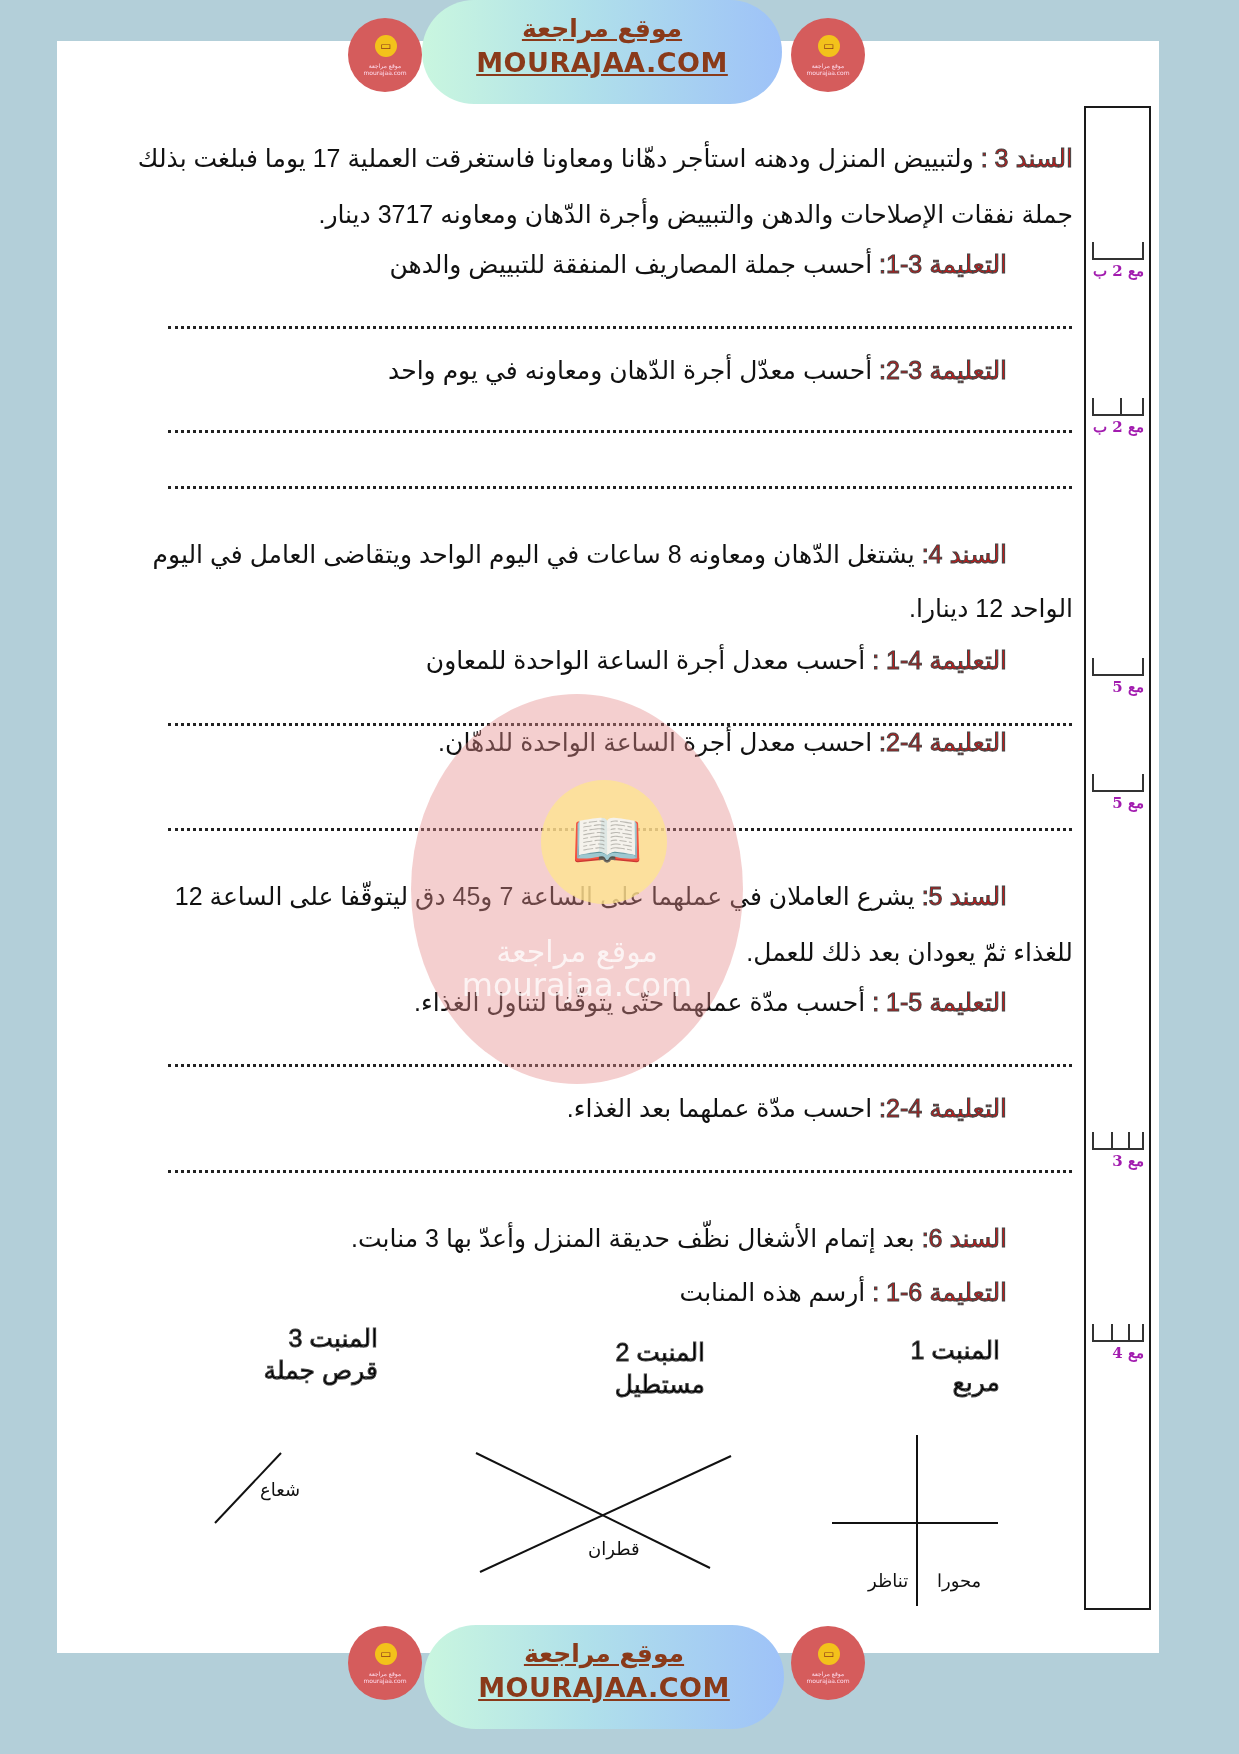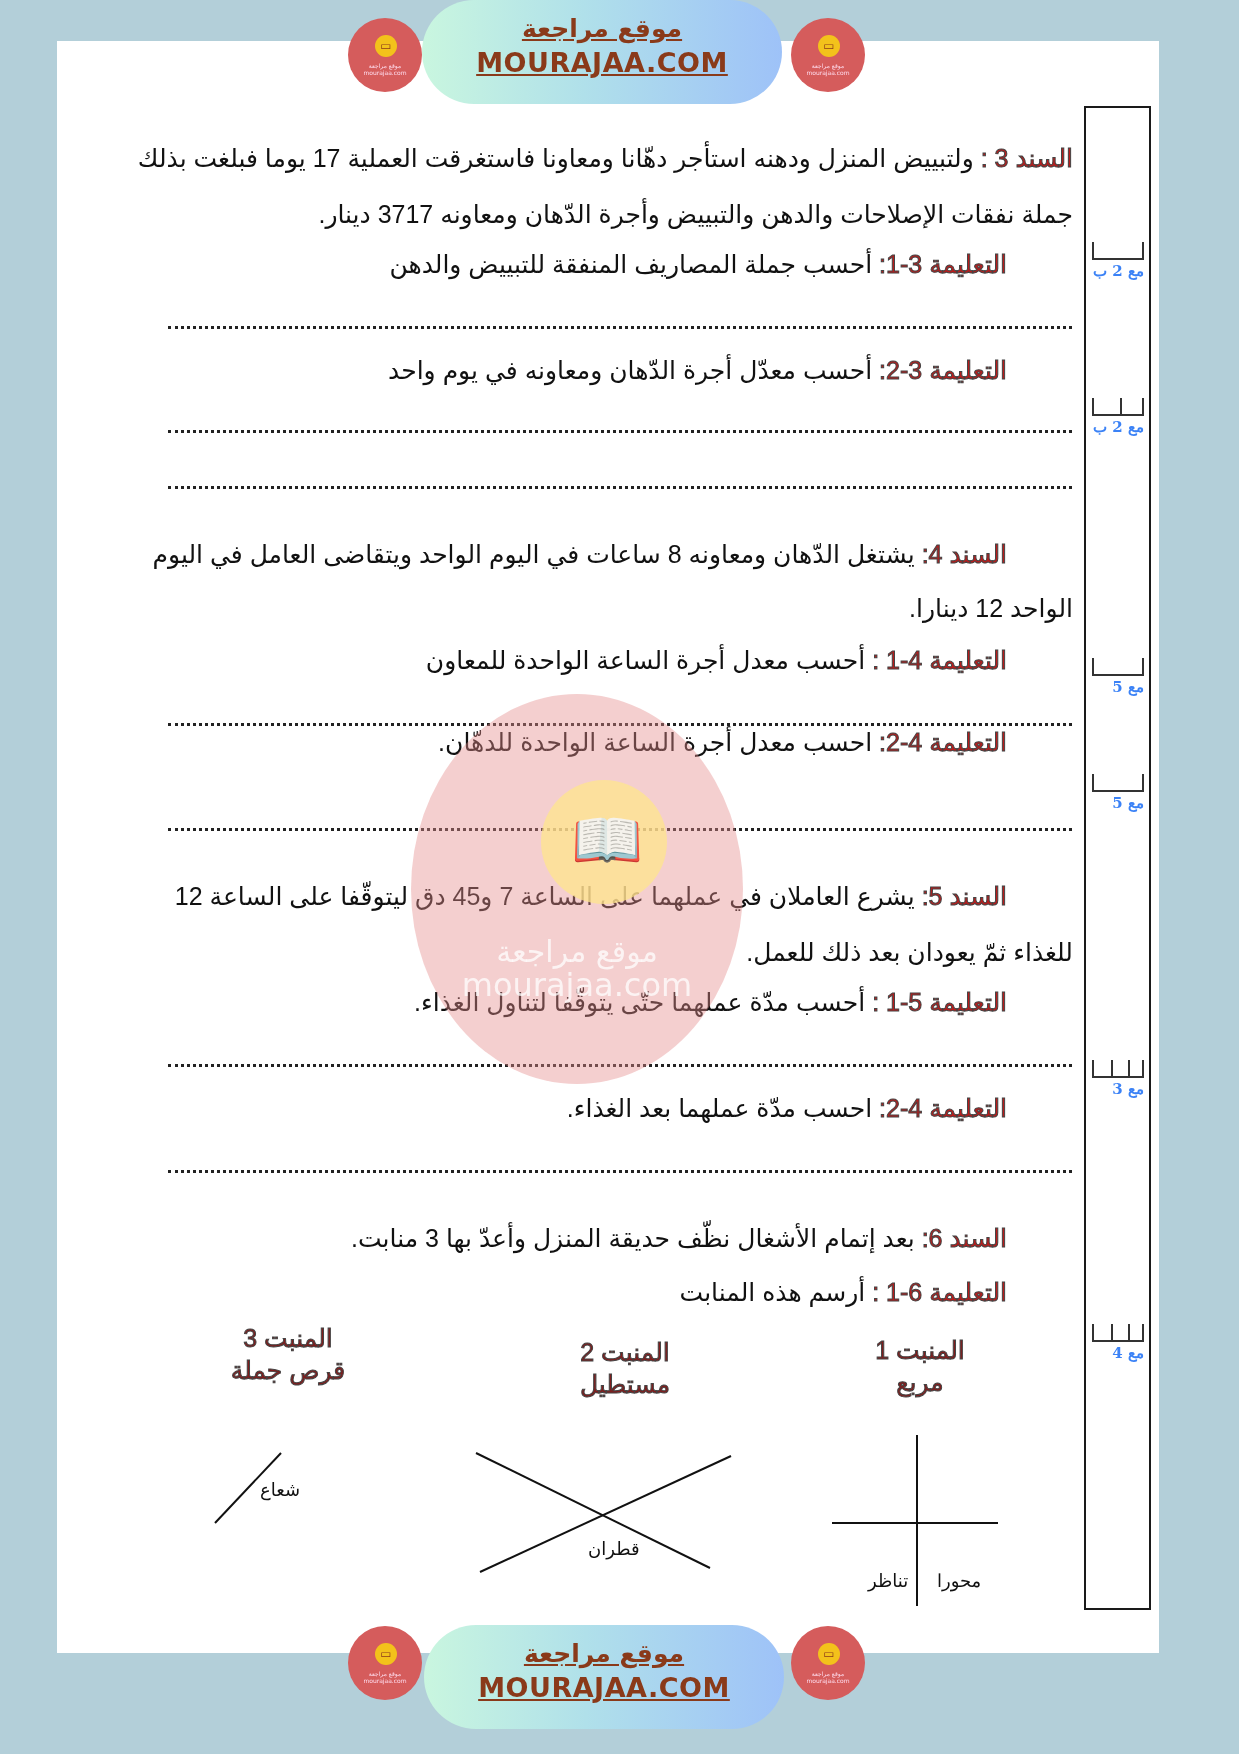--- a/index.html
+++ b/index.html
@@ -31,21 +31,21 @@
   .logo .tiny { position:absolute; left:6px; right:6px; top:44px; font-size:6px; color:#fde; line-height:7px; }
 
   
   .marks {
     position:absolute; left:1084px; top:106px; width:67px; height:1504px;
     border:2px solid #1a1a1a; box-sizing:border-box; background:#fff;
   }
   .mark { position:absolute; left:6px; width:52px; }
   .mark .ticks { position:relative; height:18px; border-left:2px solid #333; border-right:2px solid #333; border-bottom:2px solid #333; box-sizing:border-box; }
   .mark .ticks i { position:absolute; top:0; bottom:0; width:0; border-left:2px solid #333; }
-  .mark .lbl { font-family:"DejaVu Serif",serif; font-weight:bold; font-size:15px; direction:rtl; text-align:right; margin-top:2px; color:#3b82f6; white-space:nowrap; }
+  .mark .lbl { font-family:"DejaVu Serif",serif; font-weight:bold; font-size:15px; direction:rtl; text-align:right; margin-top:2px; color:#a21caf; white-space:nowrap; }
 
   
   .txt {
     position:absolute; direction:rtl; text-align:right; color:#111;
     font-family:"Liberation Sans","DejaVu Sans",sans-serif; font-size:25px; white-space:nowrap;
   }
   .hl { color:#b91c1c; -webkit-text-stroke:1px #444; font-weight:normal; }
   .dots {
     position:absolute; left:168px; width:904px; height:0;
     border-bottom:3px dotted #222;
@@ -56,21 +56,21 @@
     background:rgba(228,140,140,0.42); pointer-events:none;
   }
   .wm .sun {
     position:absolute; left:130px; top:86px; width:126px; height:124px; border-radius:50%;
     background:rgba(255,230,140,0.75);
   }
   .wm .bookicon { position:absolute; left:160px; top:112px; font-size:58px; color:rgba(255,250,235,0.9); }
   .wm .w1 { position:absolute; left:0; right:0; top:240px; text-align:center; font-size:30px; color:rgba(255,255,255,0.75); direction:rtl; }
   .wm .w2 { position:absolute; left:0; right:0; top:272px; text-align:center; font-size:32px; color:rgba(255,255,255,0.75); }
   .fig { position:absolute; font-family:"DejaVu Sans",sans-serif; font-size:18px; color:#111; direction:rtl; white-space:nowrap; }
-  .plotlbl { position:absolute; text-align:center; direction:rtl; font-family:"Liberation Sans","DejaVu Sans",sans-serif; font-size:25px; color:#7f1d1d; -webkit-text-stroke:1px #444; line-height:32px; }
+  .plotlbl { position:absolute; text-align:right; direction:rtl; font-family:"Liberation Sans","DejaVu Sans",sans-serif; font-size:25px; color:#000000; -webkit-text-stroke:1px #444; line-height:32px; }
 </style>
 </head>
 <body>
 
 <div class="page"></div>
 
 <div class="logo" style="left:348px;top:18px;">
   <span class="book">▭</span>
   <span class="tiny">موقع مراجعة mourajaa.com</span>
 </div>
@@ -95,21 +95,21 @@
     <div class="lbl">مع 2 ب</div>
   </div>
   <div class="mark" style="top:550px;">
     <div class="ticks"></div>
     <div class="lbl">مع 5</div>
   </div>
   <div class="mark" style="top:666px;">
     <div class="ticks"></div>
     <div class="lbl">مع 5</div>
   </div>
-  <div class="mark" style="top:952px;">
+  <div class="mark" style="top:1024px;">
     <div class="ticks">
         <i style="left:17px"></i>
         <i style="left:34px"></i>
       </div>
     <div class="lbl">مع 3</div>
   </div>
   <div class="mark" style="top:1216px;">
     <div class="ticks">
         <i style="left:17px"></i>
         <i style="left:34px"></i>

